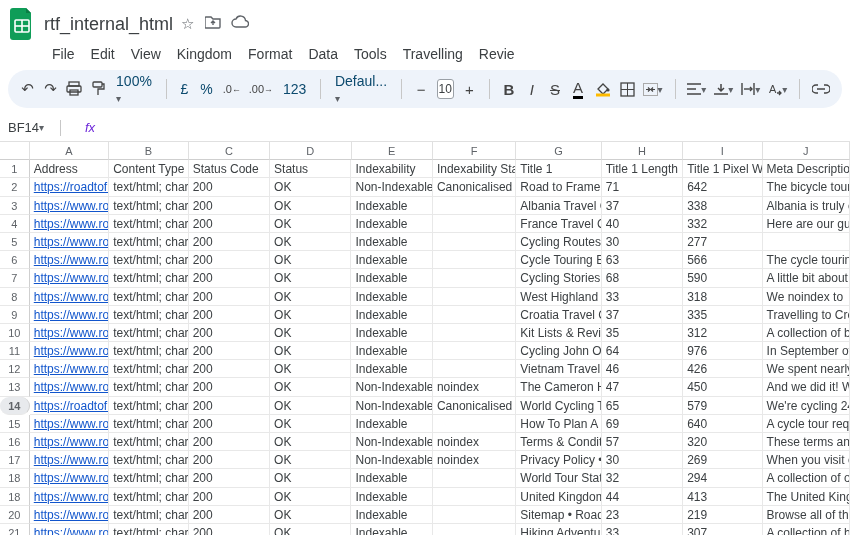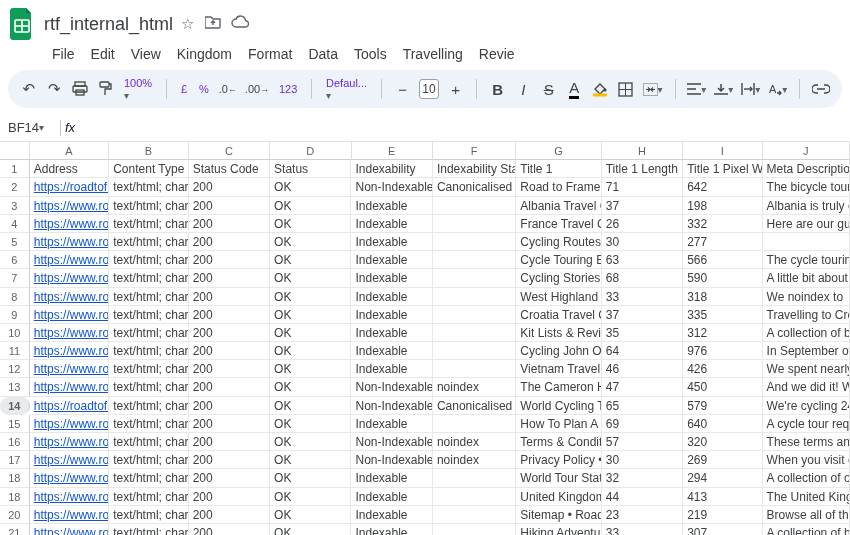--- a/index.html
+++ b/index.html
@@ -32,34 +32,34 @@
     background: #eef3fa;
     border-radius: 22px;
     padding: 4px 12px;
     display: flex;
     align-items: center;
     gap: 8px;
     height: 38px;
   }
   .tb-btn { width: 24px; height: 24px; display:flex;align-items:center;justify-content:center; color:#444; font-size:15px;}
   .tb-sep { width: 1px; height: 20px; background: #c7c7c7; margin: 0 4px; }
-  .tb-text { font-size: 11px; color:#6d28d9; padding: 0 2px;}
+  .tb-text { font-size: 14px; color:#0c4a6e; padding: 0 2px;}
   .tb-dd::after { content:" ▾"; color:#5f6368; font-size:10px;}
   .font-size-box {
     width: 26px; height: 20px; border: 1px solid #9aa0a6; border-radius: 3px;
     font-size: 12px; display:flex; align-items:center; justify-content:center; background:#fff;
   }
   .color-underline { border-bottom: 3px solid #000; padding-bottom:1px; line-height:1;}
   .fill-swatch svg { display:block; }
 
   
   .fx-row { display:flex; align-items:center; height:28px; border-bottom:1px solid #e0e0e0; margin-top:6px;}
   .name-box { width: 56px; padding: 0 8px; font-size:13px; color:#3c4043; display:flex; align-items:center; }
   .name-box .caret{font-size:10px;color:#5f6368;}
-  .fx-ic { width: 30px; text-align:left; color:#0f172a; font-style:italic; font-size:13px;}
+  .fx-ic { width: 30px; text-align:right; color:#6d28d9; font-style:italic; font-size:13px;}
   .fx-input { flex:1; font-size:13px; }
 
   
   .grid { font-size: 12px; }
   .col-row, .data-row { display:flex; height:18.2px; }
   .corner { width: 30px; background:#fff; border-right:1px solid #e0e0e0; border-bottom:1px solid #cfcfcf;}
   .col-h {
     text-align:center; color:#5f6368; background:#fff;
     border-right:1px solid #e0e0e0; border-bottom:1px solid #cfcfcf;
     font-size:11px; line-height:18px;
@@ -268,33 +268,33 @@
       <div class="data-row">
         <div class="row-h">3</div>
         <div class="cell cA"><span class="link">https://www.road</span></div>
         <div class="cell cB">text/html; charse</div>
         <div class="cell cC num">200</div>
         <div class="cell cD">OK</div>
         <div class="cell cE">Indexable</div>
         <div class="cell cF"></div>
         <div class="cell cG">Albania Travel G</div>
         <div class="cell cH num">37</div>
-        <div class="cell cI num">198</div>
+        <div class="cell cI num">338</div>
         <div class="cell cJ">Albania is truly o</div>
       </div>
       <div class="data-row">
         <div class="row-h">4</div>
         <div class="cell cA"><span class="link">https://www.road</span></div>
         <div class="cell cB">text/html; charse</div>
         <div class="cell cC num">200</div>
         <div class="cell cD">OK</div>
         <div class="cell cE">Indexable</div>
         <div class="cell cF"></div>
         <div class="cell cG">France Travel G</div>
-        <div class="cell cH num">26</div>
+        <div class="cell cH num">40</div>
         <div class="cell cI num">332</div>
         <div class="cell cJ">Here are our gui</div>
       </div>
       <div class="data-row">
         <div class="row-h">5</div>
         <div class="cell cA"><span class="link">https://www.road</span></div>
         <div class="cell cB">text/html; charse</div>
         <div class="cell cC num">200</div>
         <div class="cell cD">OK</div>
         <div class="cell cE">Indexable</div>

